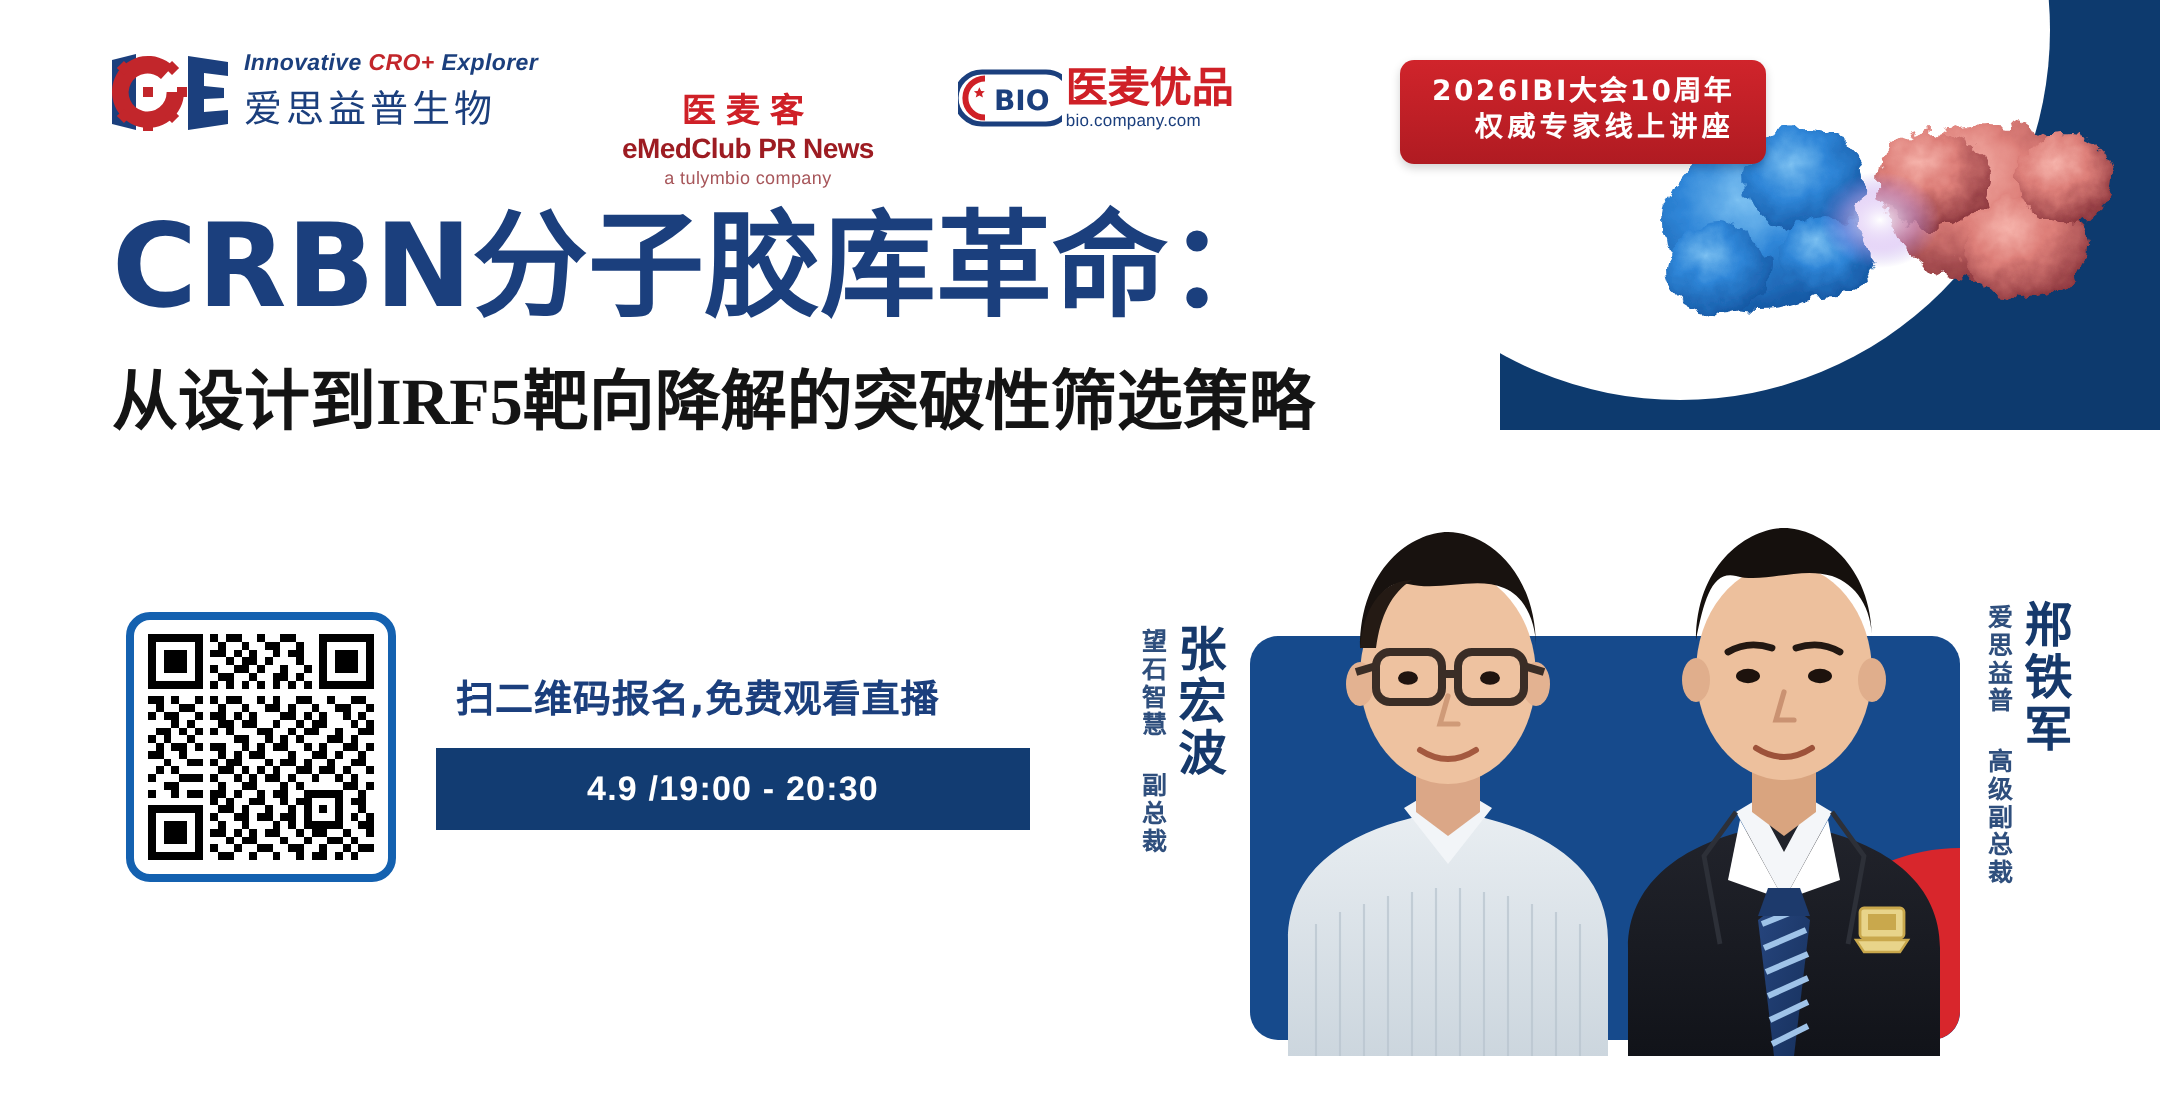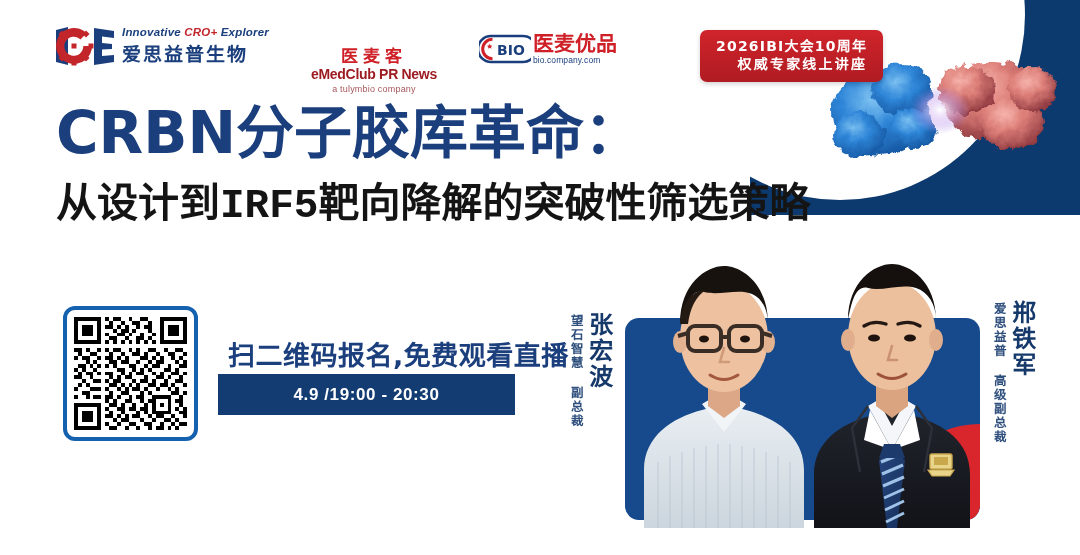--- a/index.html
+++ b/index.html
@@ -76,21 +76,21 @@
     font-size: 11.5px;
     font-weight: bold;
     font-style: italic;
     color: #1b3f7d;
     letter-spacing: .2px;
     white-space: nowrap;
   }
   .ice-tag .cro { color: #c2262b; }
   .ice-cn {
     font-size: 19px;
-    font-weight: bold;
+    font-weight: normal;
     color: #1b3f7d;
     letter-spacing: 2px;
     white-space: nowrap;
     font-family: "DejaVu Sans", sans-serif;
   }
 
   
   .logo-emed {
     text-align: center;
     padding-top: 1px;
@@ -179,27 +179,27 @@
     line-height: 1;
     white-space: nowrap;
     font-family: "DejaVu Sans", sans-serif;
     text-align: center;
   }
   .title-sub {
     position: absolute;
     top: 186px;
     left: 56px;
     z-index: 6;
-    font-size: 41px;
+    font-size: 33px;
     font-weight: bold;
     color: #141414;
     letter-spacing: 0px;
     line-height: 1;
     white-space: nowrap;
-    font-family: Liberation Mono, monospace;
+    font-family: Liberation Serif, serif;
   }
 
   
   .qr-wrap {
     position: absolute;
     left: 63px;
     top: 306px;
     width: 135px;
     height: 135px;
     border: 4px solid #1461b0;
@@ -210,21 +210,21 @@
     z-index: 6;
   }
   .qr-wrap svg { display: block; width: 100%; height: 100%; }
 
   
   .cta-cn {
     position: absolute;
     left: 228px;
     top: 334px;
     z-index: 6;
-    font-size: 27px;
+    font-size: 19px;
     font-weight: bold;
     color: #1b3f7d;
     letter-spacing: .5px;
     white-space: nowrap;
     font-family: "DejaVu Sans", sans-serif;
   }
   .date-bar {
     position: absolute;
     left: 218px;
     top: 374px;

